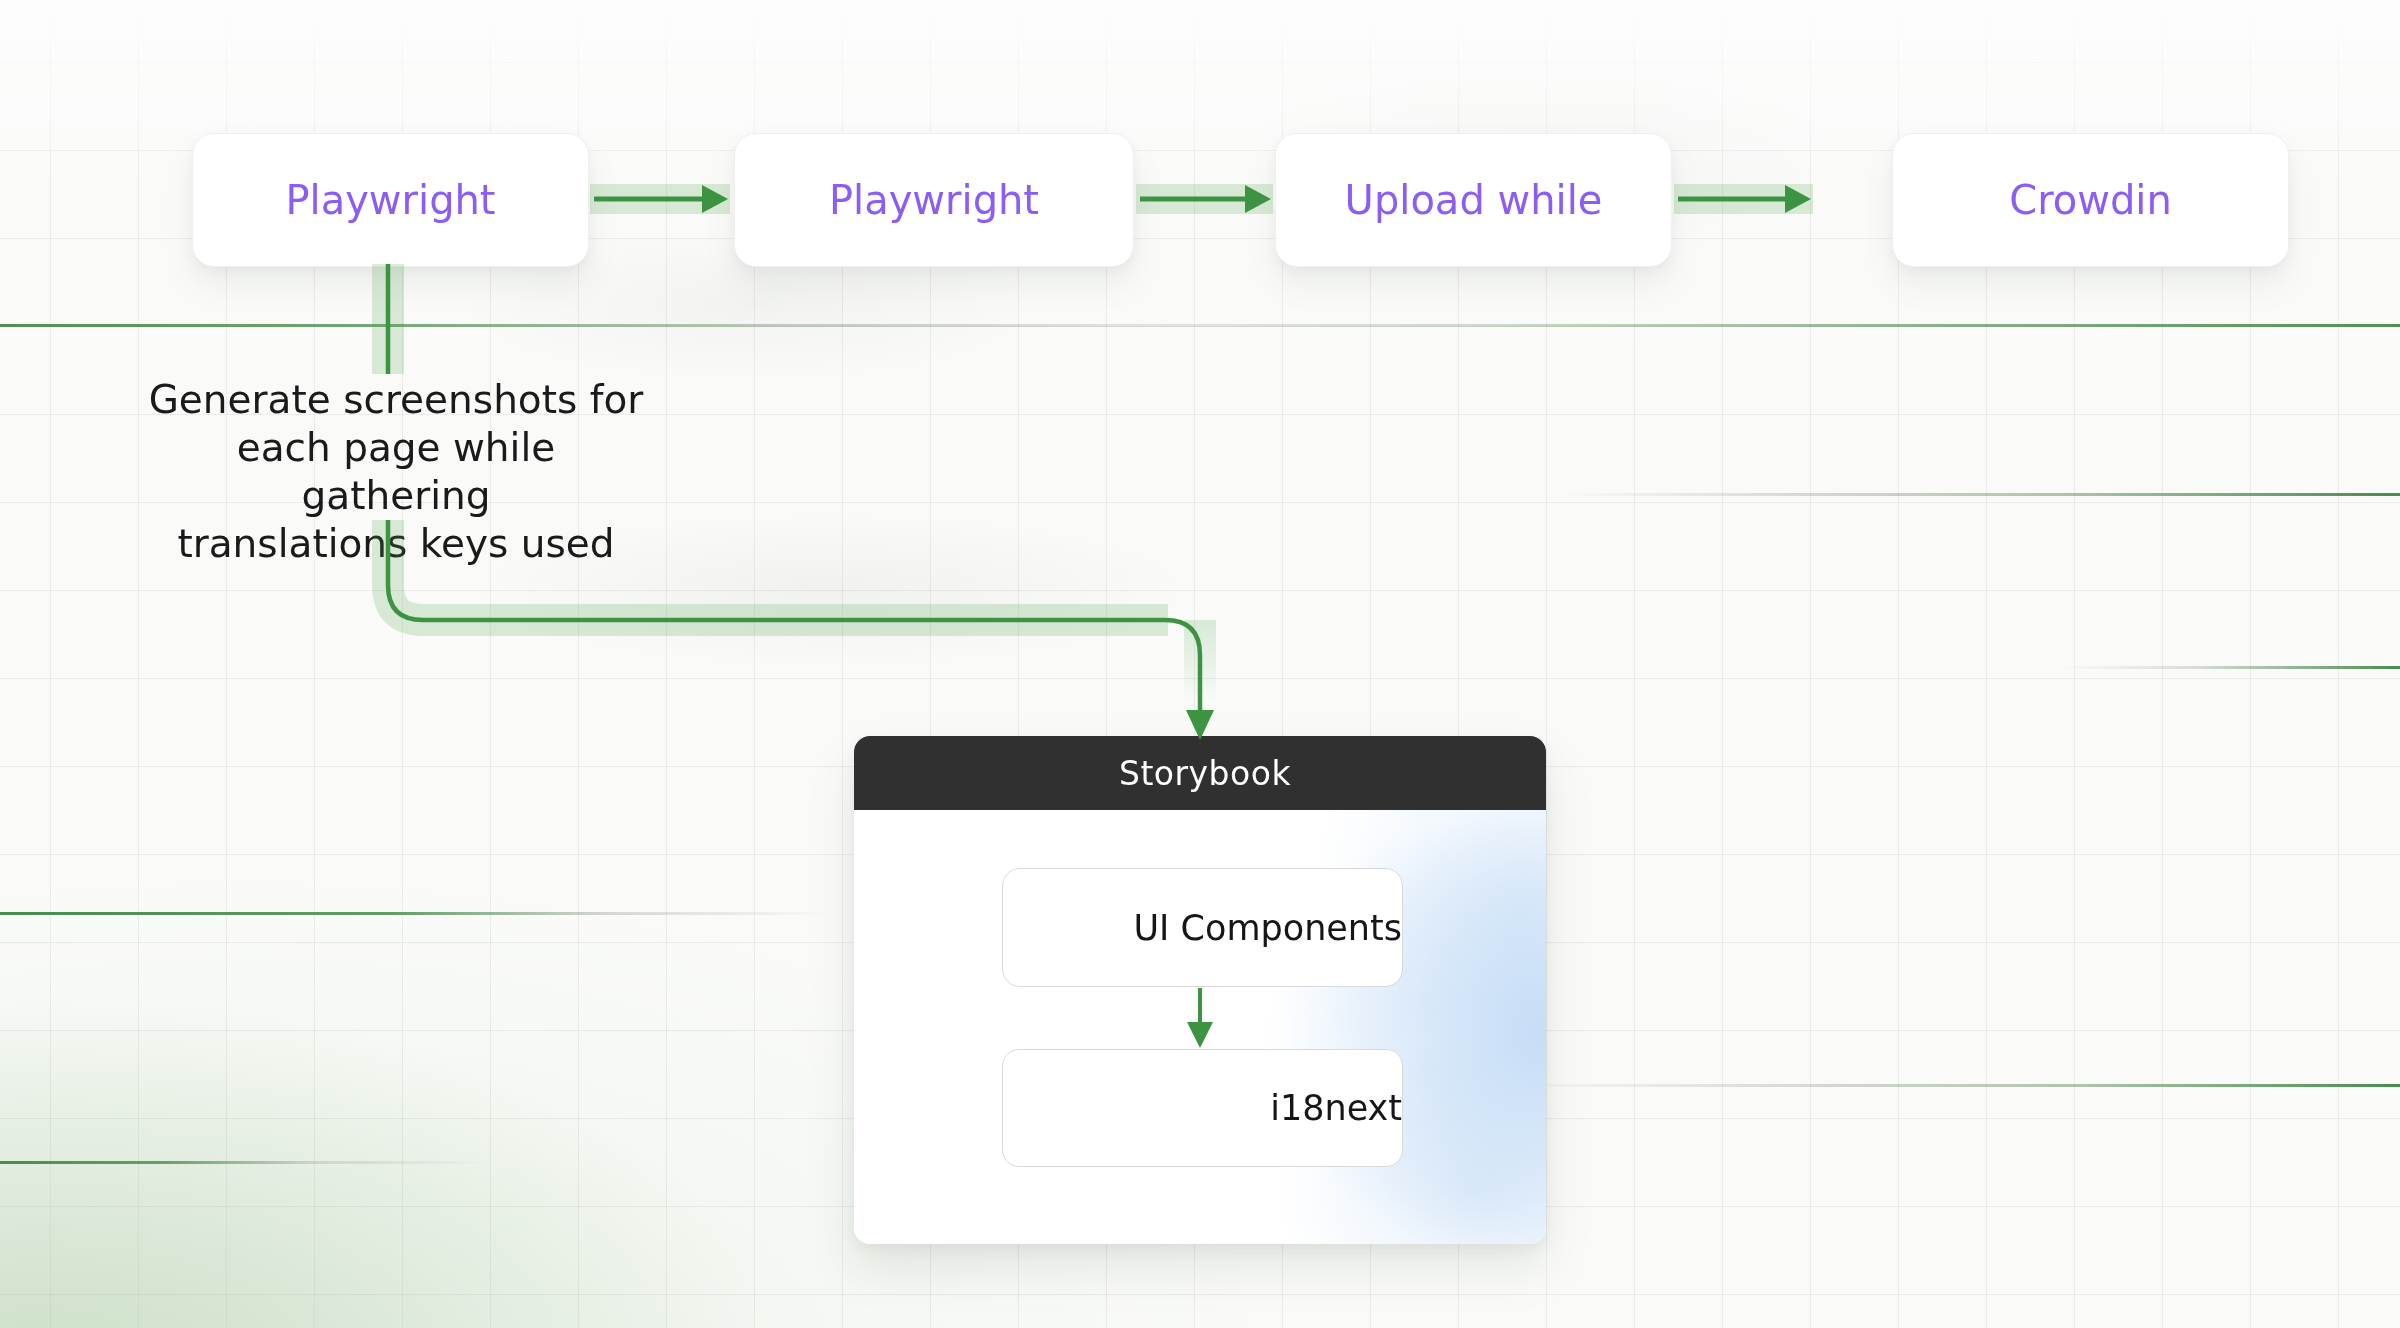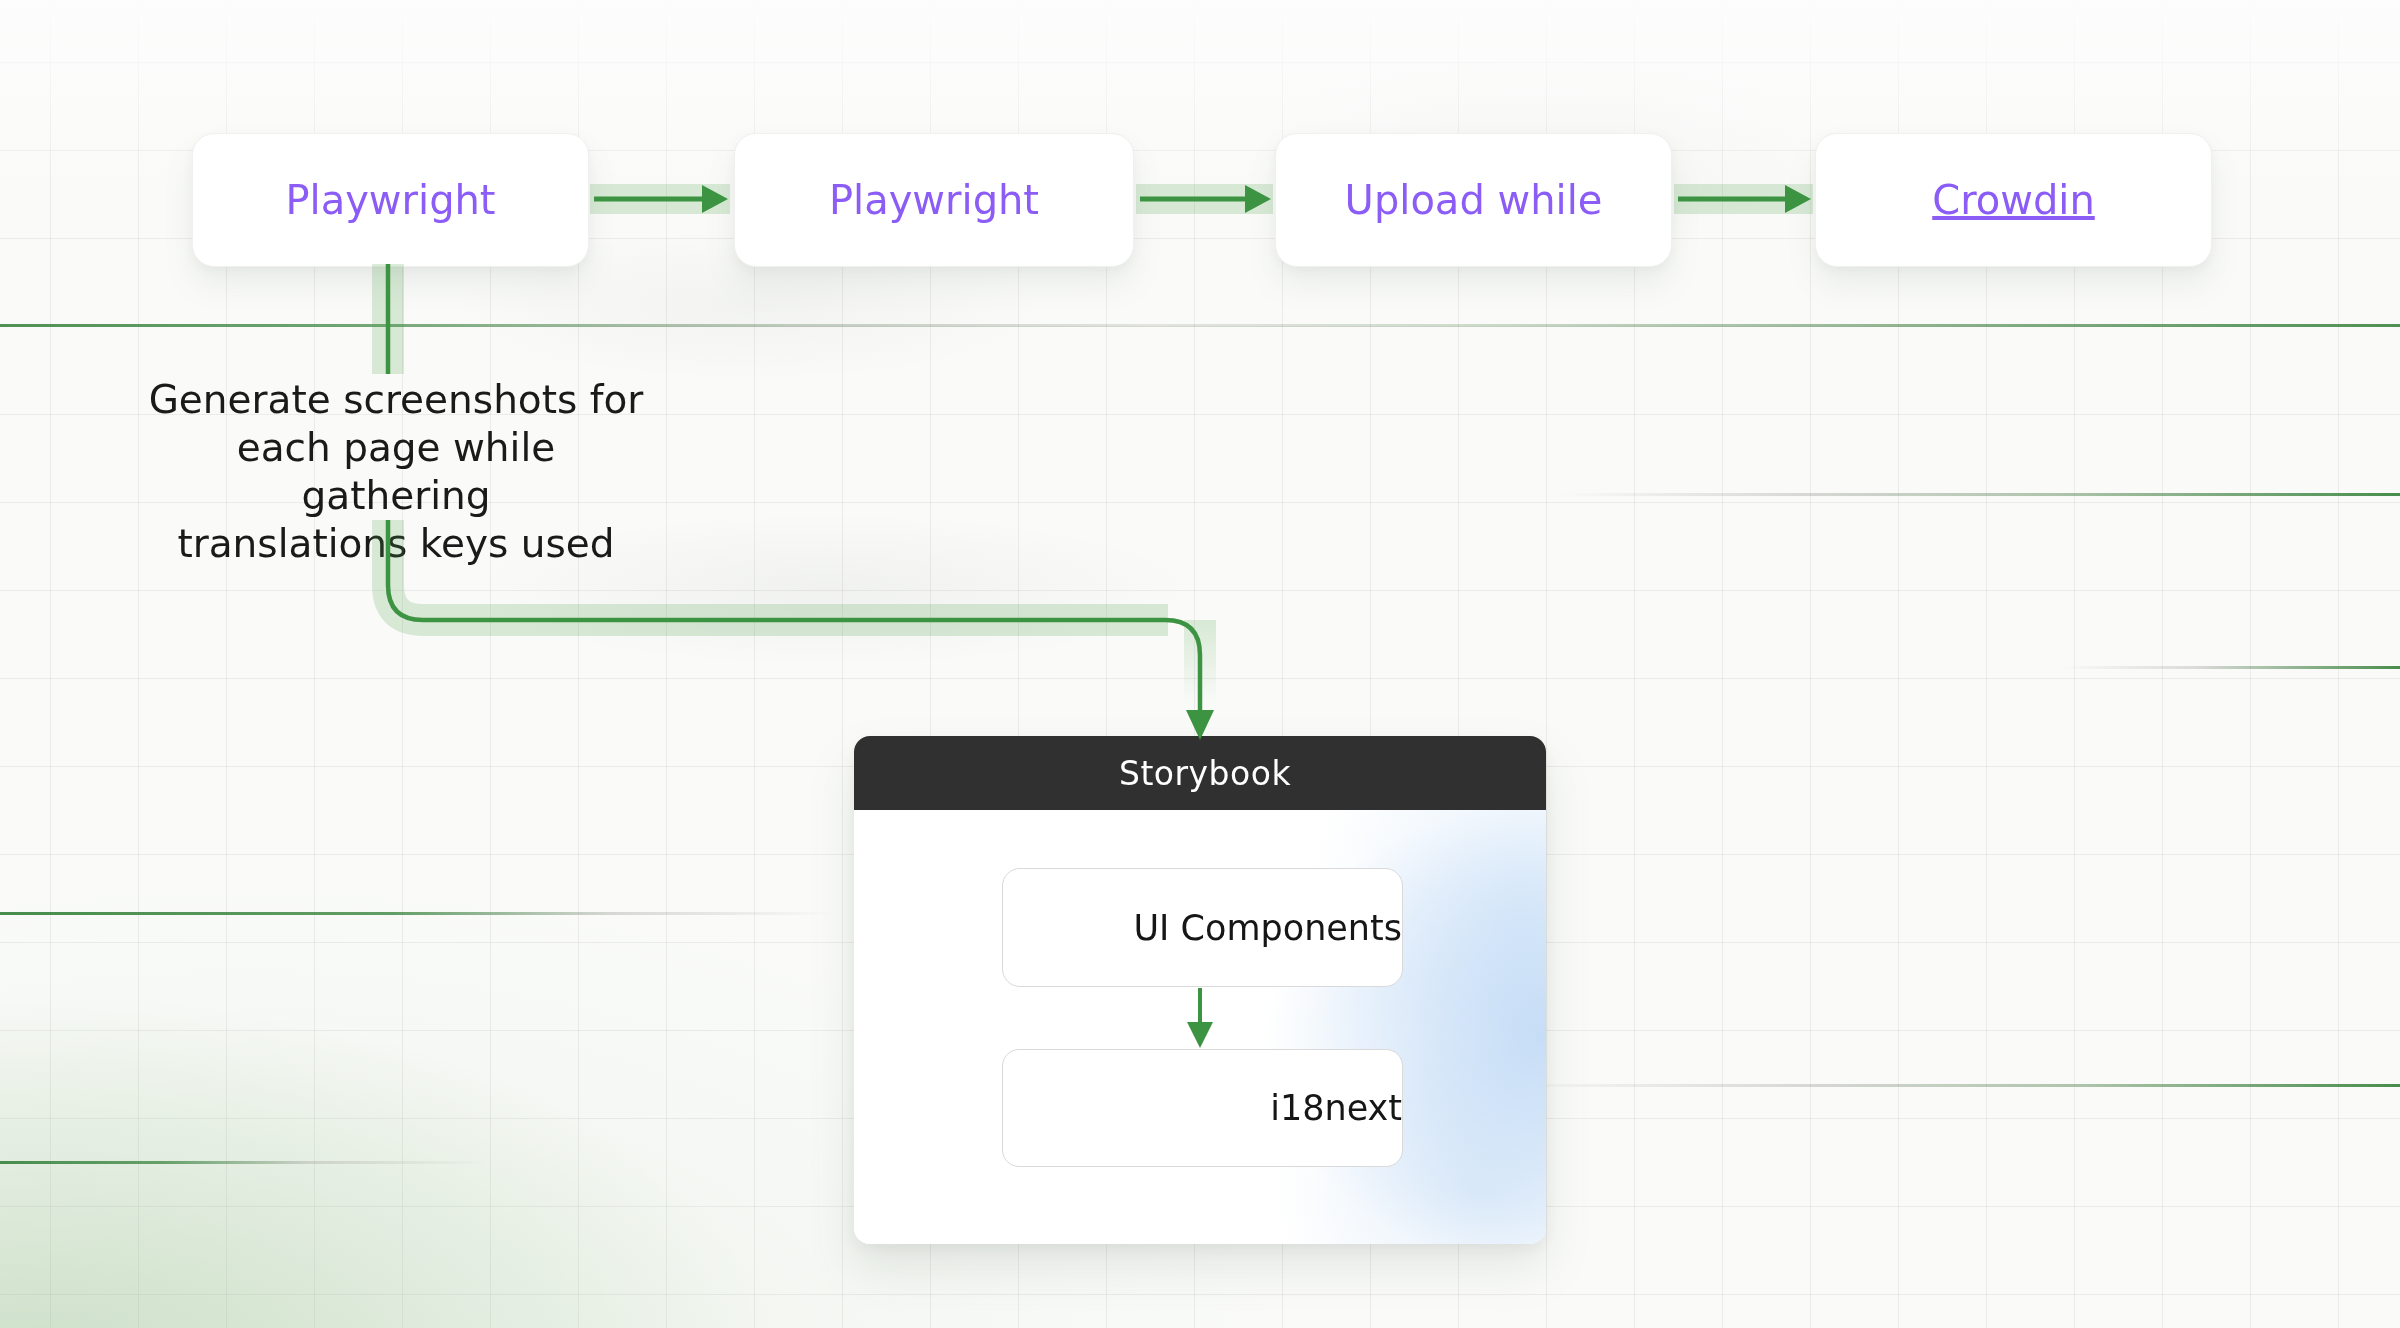--- a/index.html
+++ b/index.html
@@ -54,21 +54,21 @@
   
   .node{
     position:absolute;height:132px;background:#fff;border:1px solid #f0f0ef;
     border-radius:22px;display:flex;align-items:center;justify-content:center;
     box-shadow:0 18px 30px rgba(110,120,110,0.10), 0 4px 10px rgba(110,120,110,0.06);
     font-size:40px;color:#8b5cf6;
   }
   .node-playwright{left:192px;top:133px;width:395px;}
   .node-screenshots{left:734px;top:133px;width:398px;}
   .node-upload{left:1275px;top:133px;width:395px;}
-  .node-crowdin{left:1815px;top:133px;width:395px;text-decoration:underline;}
+  .node-crowdin{left:1892px;top:133px;width:395px;}
 
   
   .annotation{
     position:absolute;left:146px;top:376px;width:500px;
     text-align:center;font-size:39px;line-height:48px;color:#1a1a1a;
     white-space:pre-line;
   }
 
   
   .sb-card{

